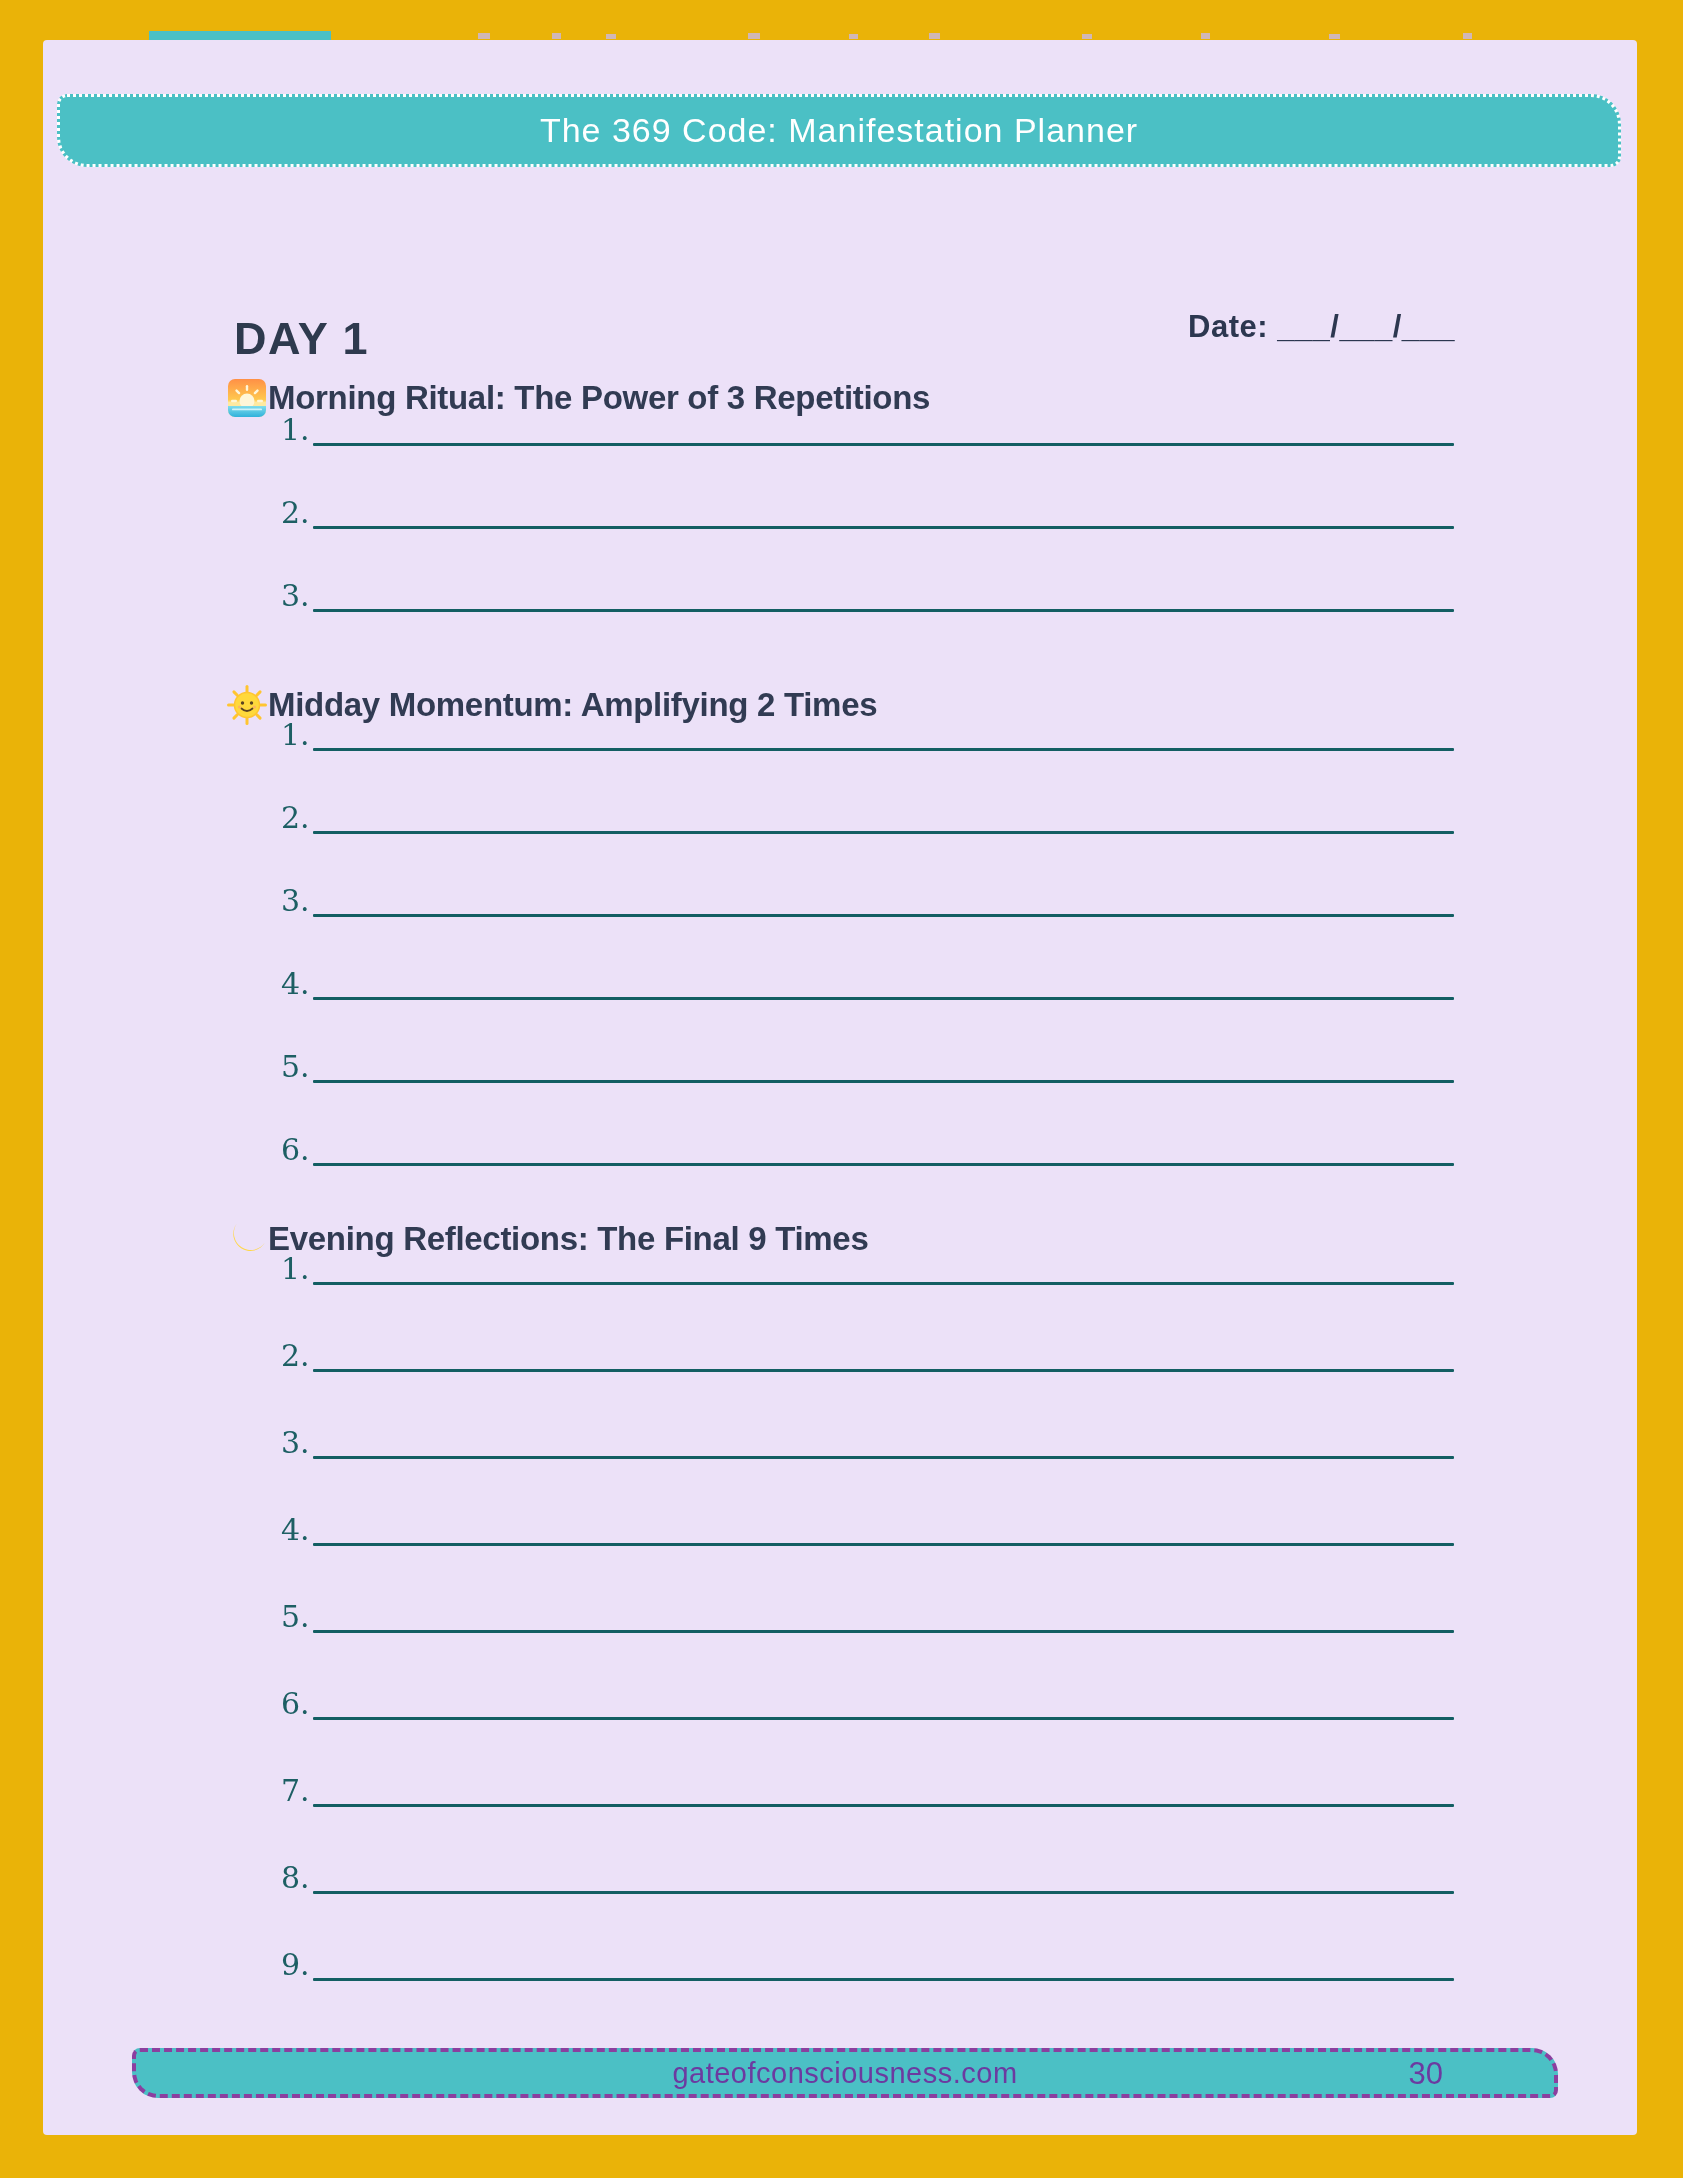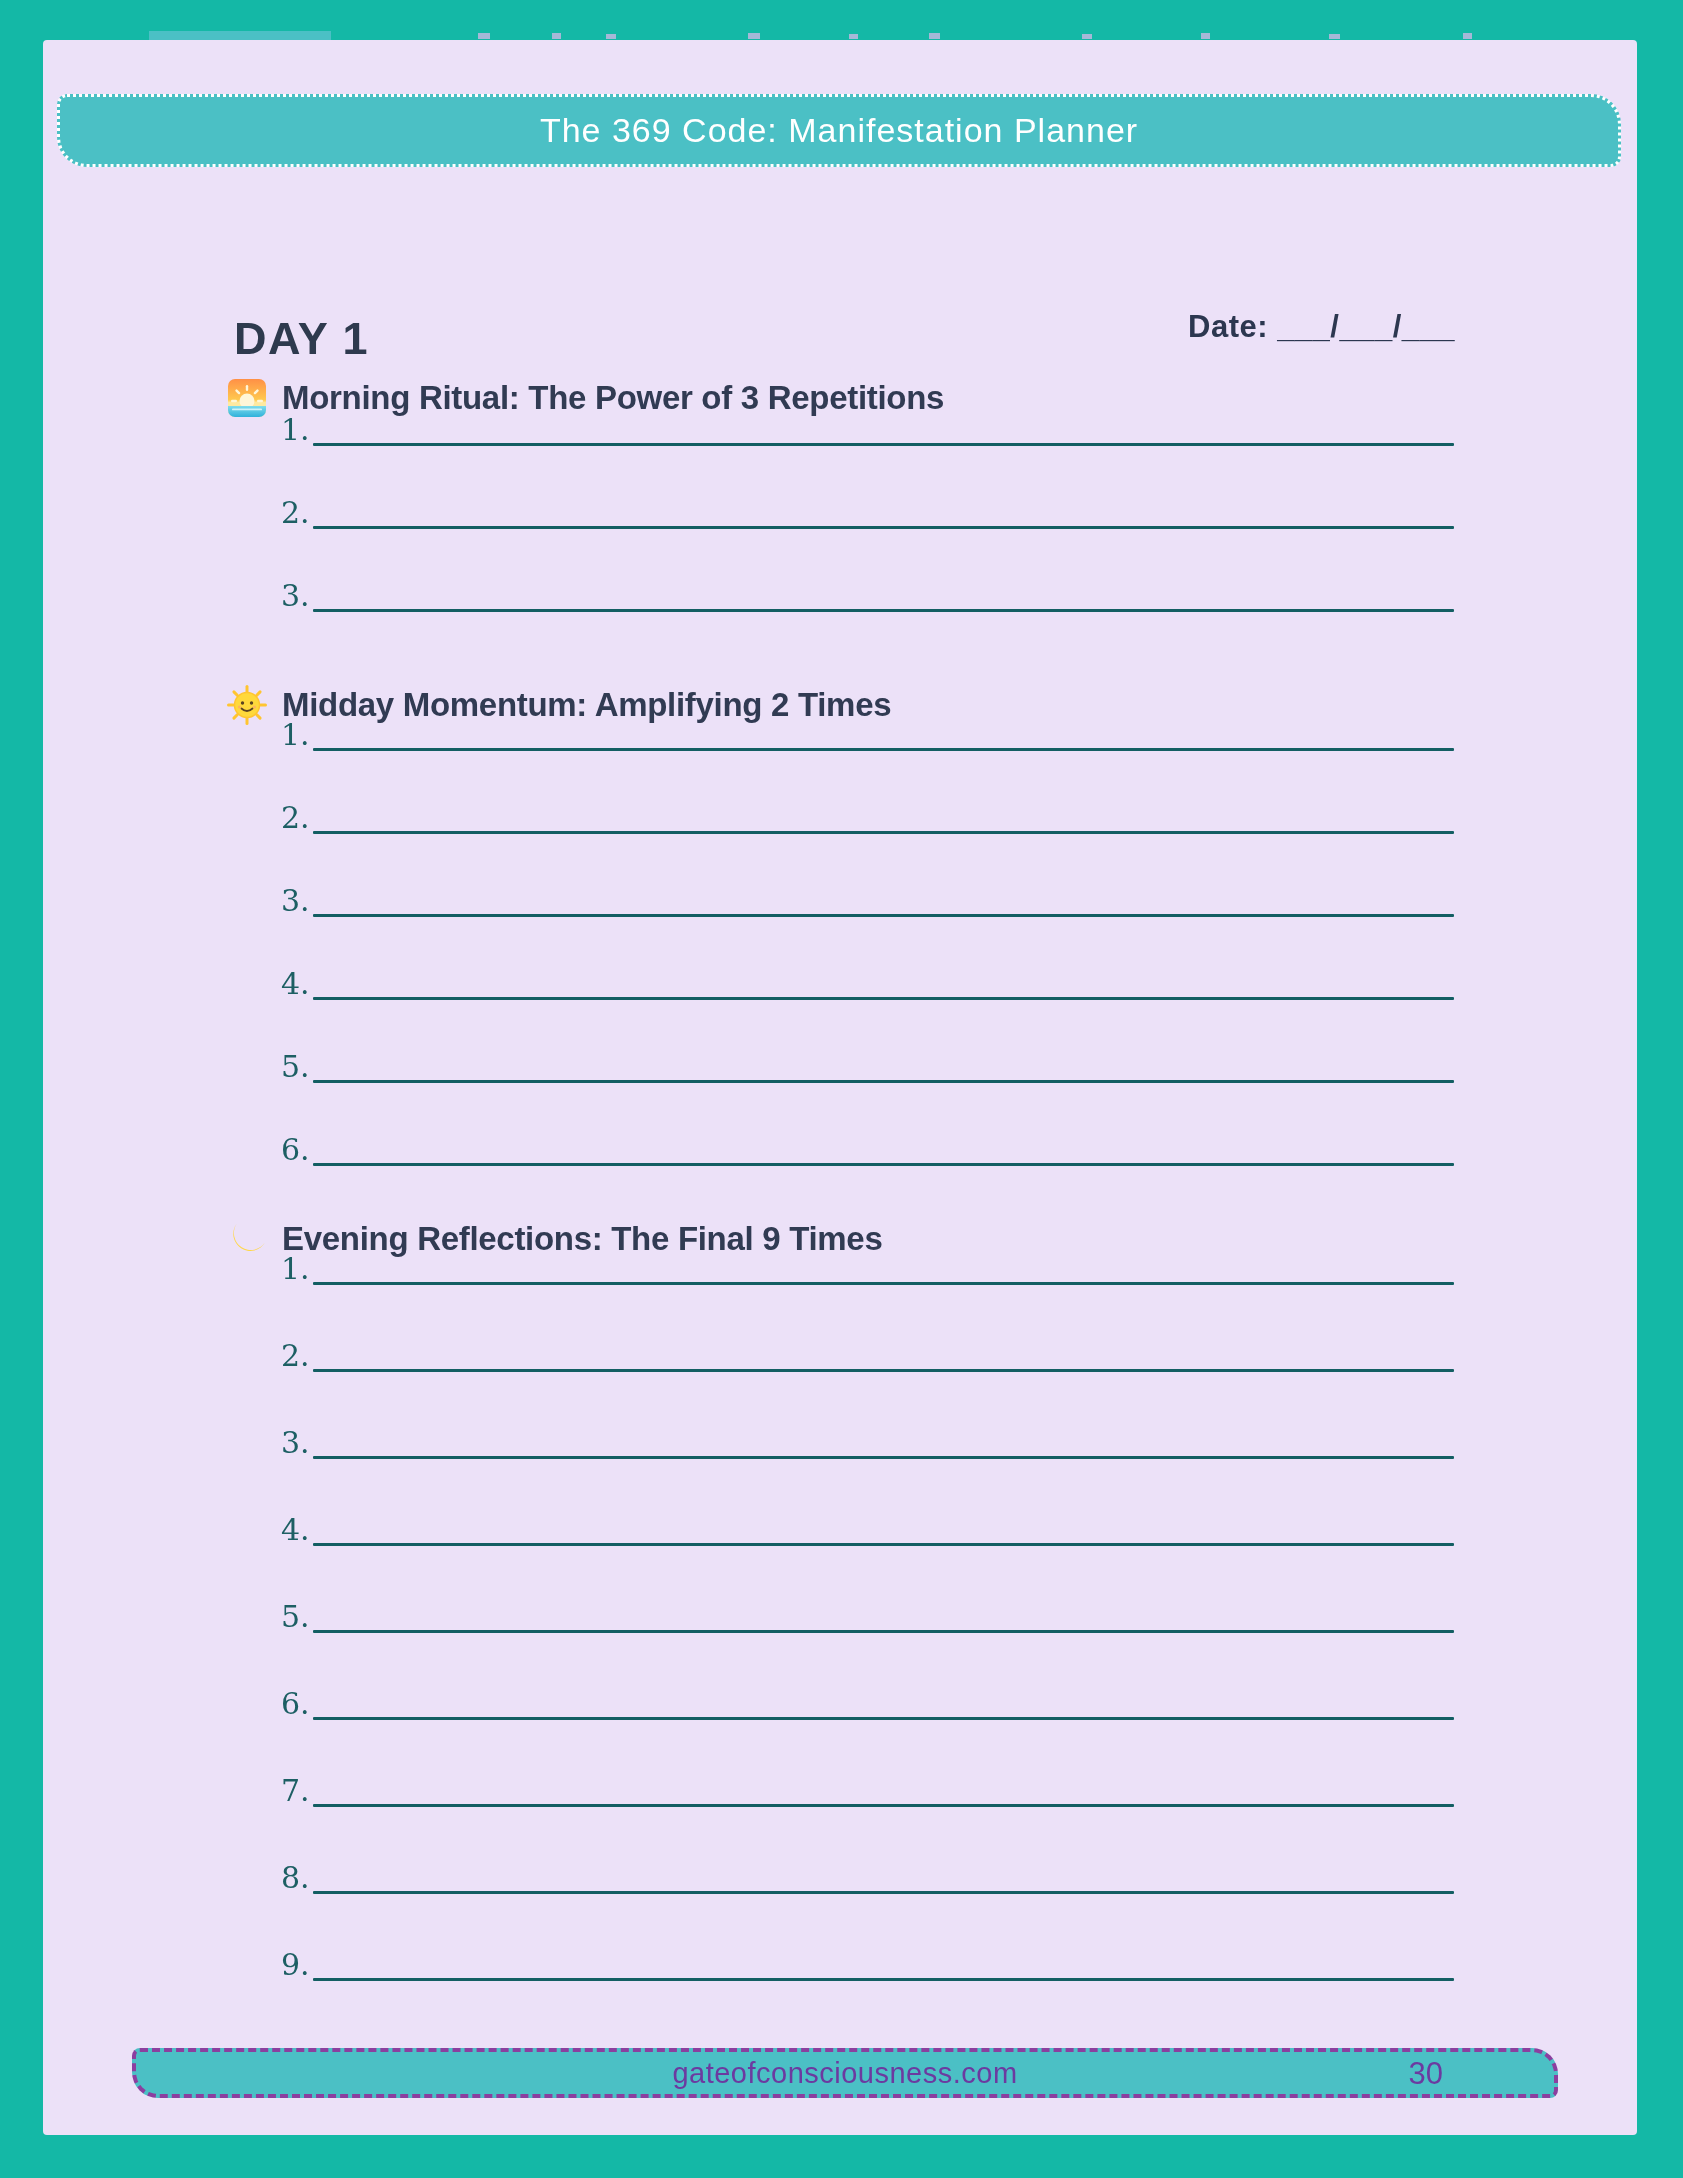--- a/index.html
+++ b/index.html
@@ -1,16 +1,16 @@
 <!DOCTYPE html>
 <html><head>
 <meta charset="utf-8">
 <style>
   html,body{margin:0;padding:0;background:#1E2734;}
-  .canvas{position:relative;width:1683px;height:2178px;background:#14b8a6;overflow:hidden;
+  .canvas{position:relative;width:1683px;height:2178px;background:#eab308;overflow:hidden;
           font-family:"Liberation Sans",sans-serif;}
   
   .frag{position:absolute;}
   .frag-teal{background:#4BC0C5;}
   .frag-speck{background:#C9B8E4;opacity:.8;}
   
   .page{position:absolute;left:43px;top:40px;width:1594px;height:2095px;
         background:#ECE1F8;border-radius:4px;}
   
   .banner{position:absolute;left:14px;top:54px;width:1558px;height:67px;
@@ -18,21 +18,21 @@
           border-radius:10px 30px 10px 30px;
           display:flex;align-items:center;justify-content:center;}
   .banner h1{margin:0;font-size:34px;font-weight:500;color:#FFFFFF;letter-spacing:1px;}
   
   .day-title{position:absolute;left:191px;top:226px;font-size:45px;font-weight:800;
              color:#2E3A4E;letter-spacing:1.5px;margin-top:47px;}
   .date-line{position:absolute;left:1145px;top:269px;
              font-family:Liberation Sans, sans-serif;
              font-weight:700;font-size:31px;color:#2C3750;letter-spacing:0.5px;}
   
-  .sec-head{position:absolute;left:183px;display:flex;align-items:center;gap:14px;}
+  .sec-head{position:absolute;left:183px;display:flex;align-items:center;}
   .sec-head .icon{width:42px;height:42px;display:inline-flex;align-items:center;justify-content:center;}
   .sec-head h2{margin:0;font-size:33px;font-weight:700;color:#313B53;letter-spacing:-0.3px;}
   .items{position:absolute;left:238px;width:1173px;}
   .row{position:relative;height:var(--rh);}
   .num{position:absolute;left:0;top:0;width:30px;
        font-family:"DejaVu Serif","Liberation Serif",serif;
        font-size:30px;line-height:30px;color:#1D5F64;}
   .line{position:absolute;left:32px;right:0;top:28px;height:3px;background:#135E63;border-radius:1px;}
   .items-a{--rh:83px;}
   .items-b{--rh:83px;}

